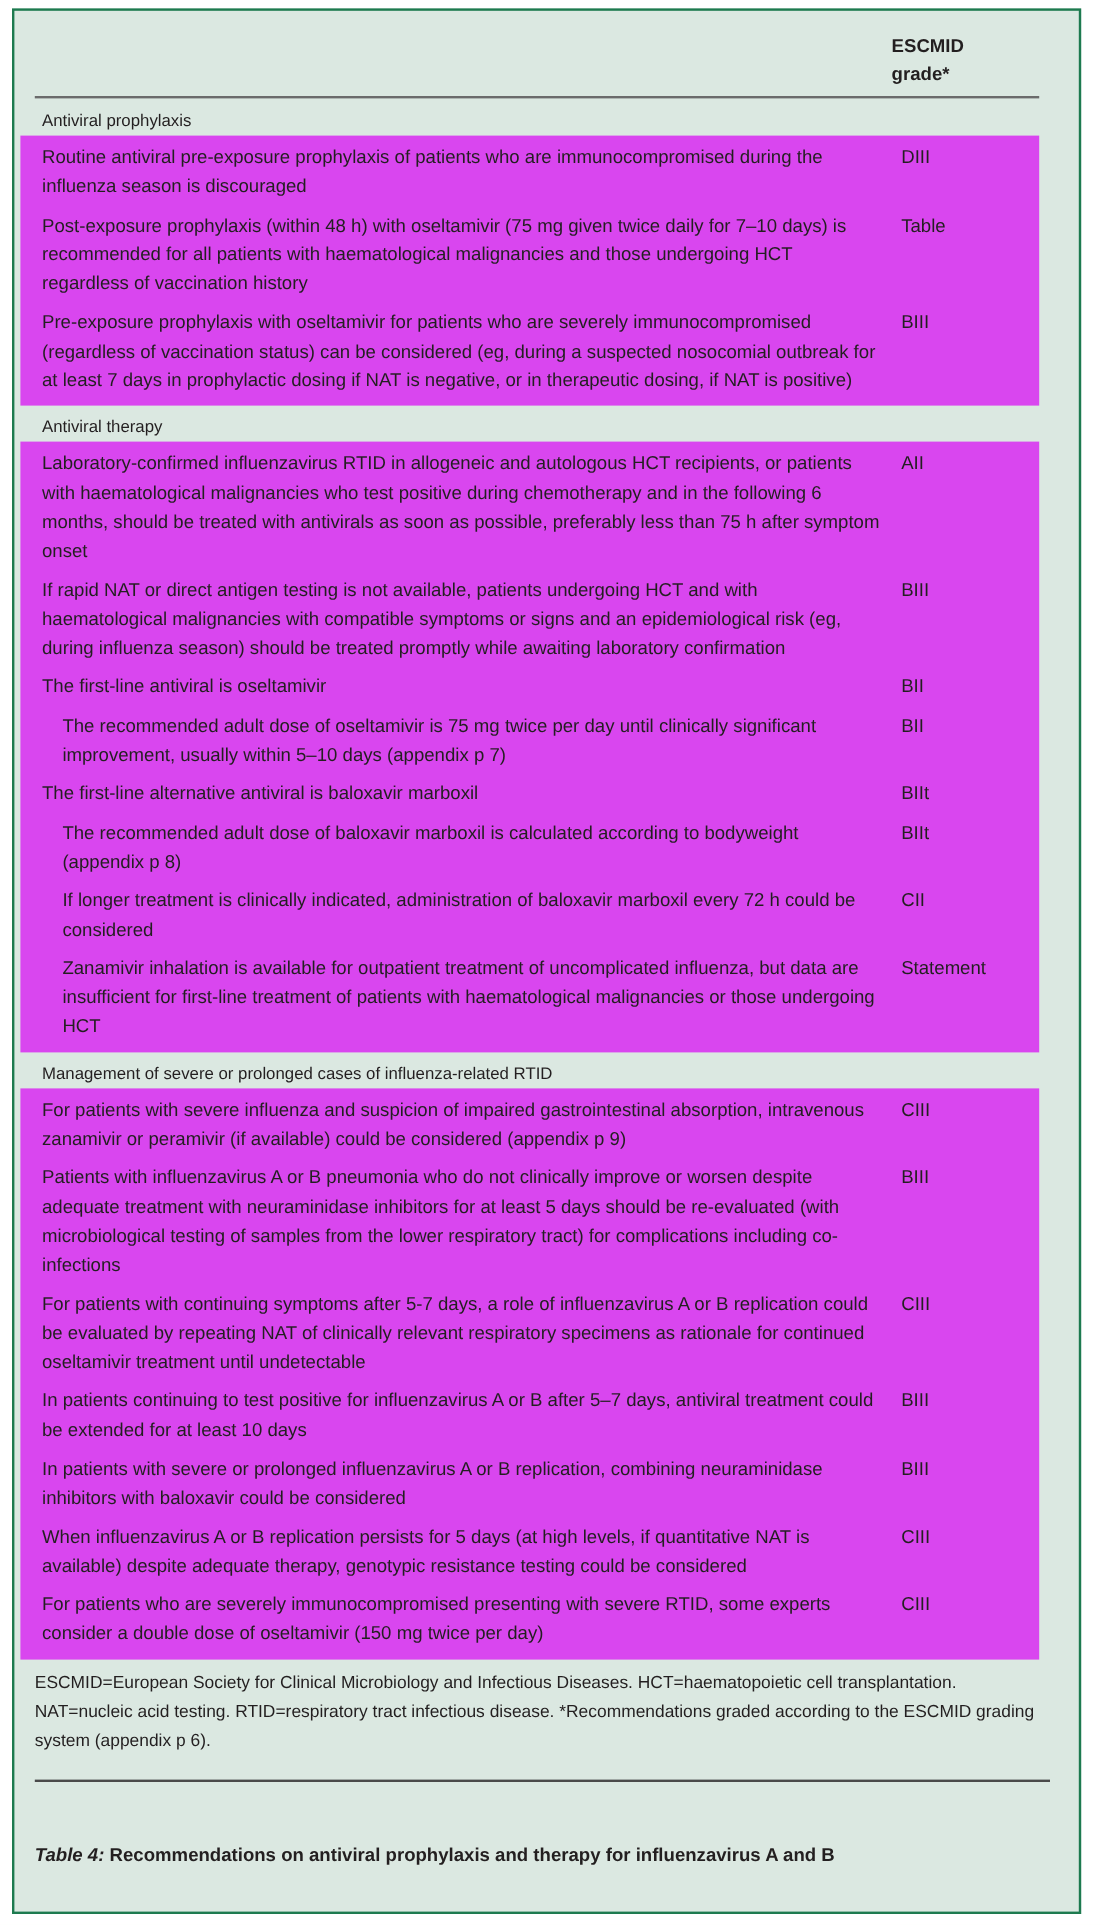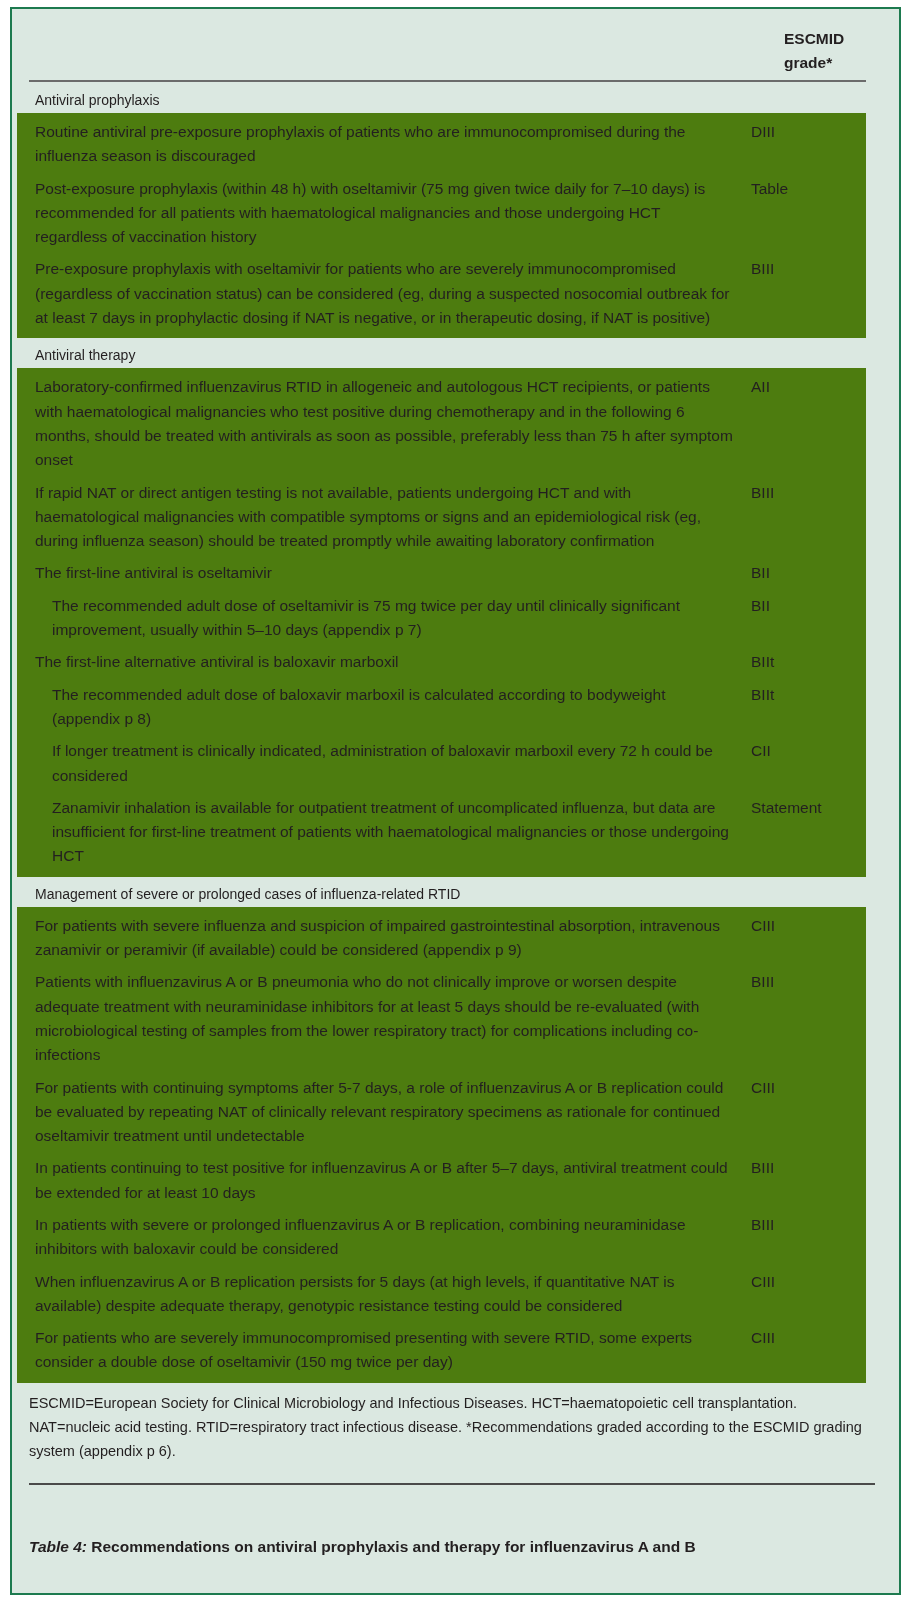--- a/index.html
+++ b/index.html
@@ -4,24 +4,24 @@
 <style>
   html, body { margin: 0; padding: 0; background: #ffffff; }
   body { width: 920px; height: 1604px; position: relative; font-family: "Liberation Sans", sans-serif; color: #231f20; }
   .frame {
     position: absolute; left: 10px; top: 7px; width: 891px; height: 1588px;
     border: 2px solid #1d7a4f; border-bottom-width: 2px; background: #dbe8e1;
     box-sizing: border-box;
   }
   .inner { position: absolute; left: 5px; right: 33px; top: 0; }
   .head { position: relative; height: 74px; }
-  .head .grade-head { position: absolute; left: 767px; top: 18px; font-weight: bold; font-size: 15.5px; line-height: 24px; }
+  .head .grade-head { position: absolute; left: 726px; top: 18px; font-weight: bold; font-size: 15.5px; line-height: 24px; }
   .head-rule { position: absolute; left: 12px; right: 0; top: 71px; height: 2px; background: #6b6b6b; }
   .section-title { font-weight: normal; font-size: 14px; padding: 6px 0 0 18px; height: 24px; line-height: 22px; }
-  .block { background: #4d7c0f; padding: 3px 0 4px 0; }
+  .block { background: #d946ef; padding: 3px 0 4px 0; }
   .row { display: flex; font-size: 15.5px; line-height: 24.3px; padding: 4px 0 4px 0; }
   .row .txt { width: 718px; padding-left: 18px; box-sizing: border-box; }
   .row.sub .txt { padding-left: 35px; }
   .row .grd { padding-left: 16px; }
   .footnote { font-size: 14.5px; line-height: 24px; padding: 8px 0 0 12px; width: 850px; }
   .cap-rule { margin: 20px 0 0 12px; height: 2px; background: #4a4a4a; width: 846px; }
   .caption { font-size: 15.5px; font-weight: bold; padding: 8px 0 0 12px; margin-top: 45px; }
   .caption .lab { font-style: italic; }
 </style>
 </head>

